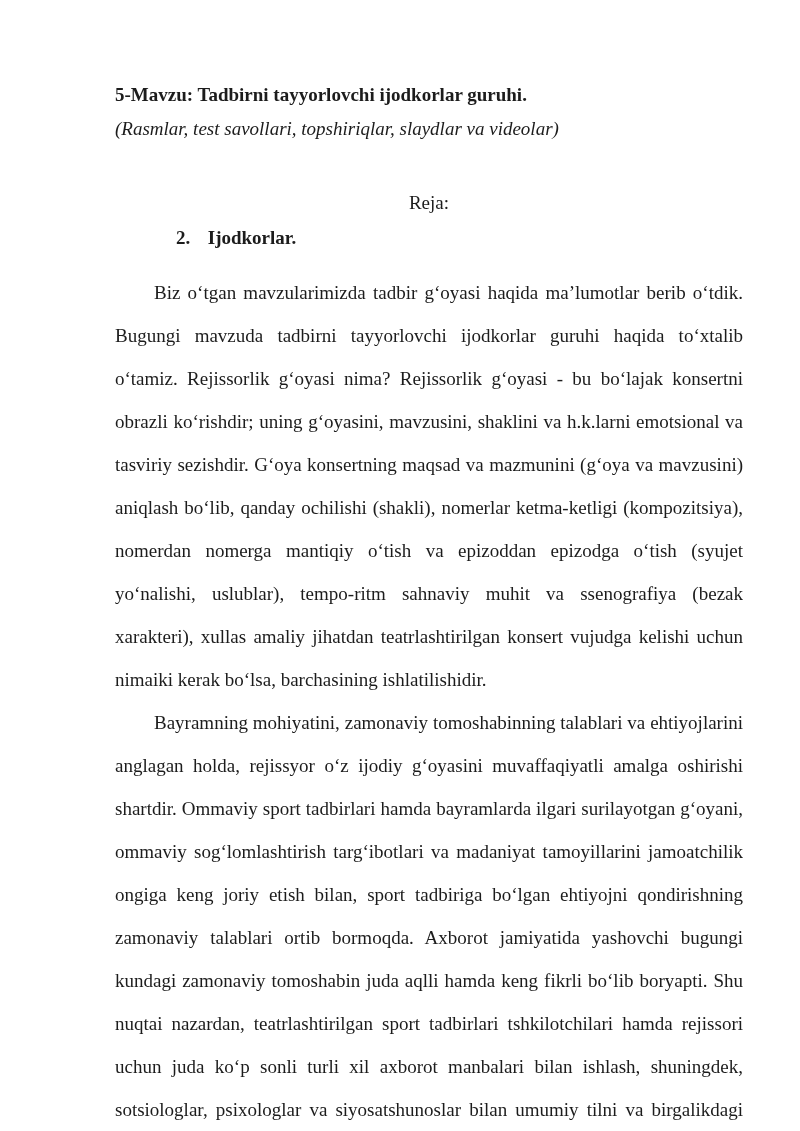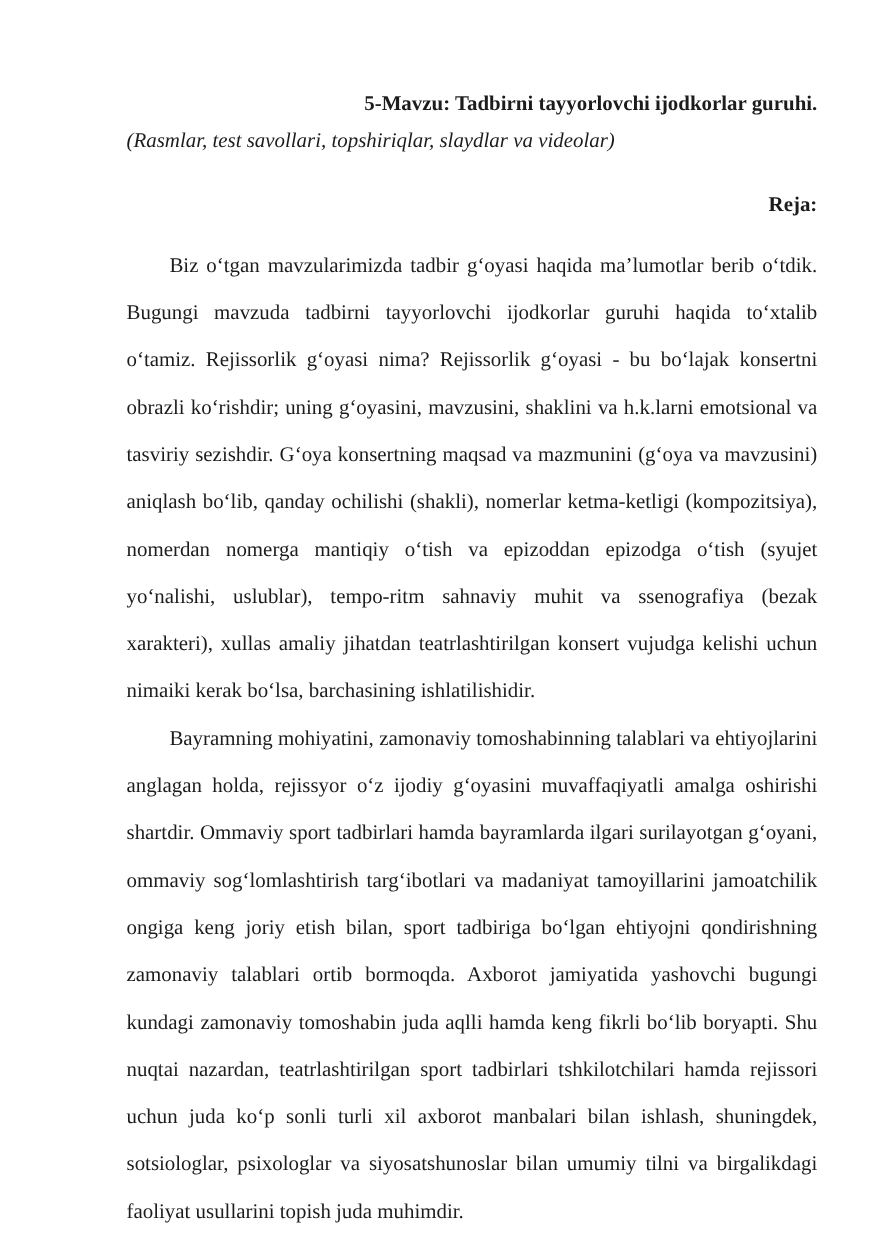--- a/index.html
+++ b/index.html
@@ -15,35 +15,35 @@
     color: #1c1c1c;
     font-family: "Liberation Serif", "DejaVu Serif", serif;
     box-sizing: border-box;
     padding: 78px 57px 0 115px;
     overflow: hidden;
   }
   .title {
     margin: 0;
     font-size: 19px;
     font-weight: 700;
-    text-align: right;
+    text-align: left;
     line-height: 34px;
   }
   .subtitle {
     margin: 0;
     font-size: 19px;
     font-style: italic;
     font-weight: 400;
     line-height: 34px;
   }
   .plan-heading {
-    margin: 24px 0 0 0;
+    margin: 40px 0 0 0;
     font-size: 19px;
-    font-weight: 700;
-    text-align: right;
+    font-weight: 400;
+    text-align: center;
     line-height: 34px;
   }
   .plan-list {
     list-style: none;
     margin: 0;
     padding: 0 0 0 61px;
     font-size: 19px;
     font-weight: 700;
   }
   .plan-item {
@@ -69,20 +69,24 @@
 
 <div class="page">
 
   <h1 class="title">5-Mavzu: Tadbirni tayyorlovchi ijodkorlar guruhi.</h1>
 
   <p class="subtitle">(Rasmlar, test savollari, topshiriqlar, slaydlar va videolar)</p>
 
   <h2 class="plan-heading">Reja:</h2>
 
   <ol class="plan-list">
+    <li class="plan-item">
+      <span class="plan-number">2.</span>
+      <span class="plan-text">Ijodkorlar.</span>
+    </li>
   </ol>
 
   <div class="body-text">
     <p>Biz o‘tgan mavzularimizda tadbir g‘oyasi haqida ma’lumotlar berib o‘tdik. Bugungi mavzuda tadbirni tayyorlovchi ijodkorlar guruhi haqida to‘xtalib o‘tamiz. Rejissorlik g‘oyasi nima? Rejissorlik g‘oyasi - bu bo‘lajak konsertni obrazli ko‘rishdir; uning g‘oyasini, mavzusini, shaklini va h.k.larni emotsional va tasviriy sezishdir. G‘oya konsertning maqsad va mazmunini (g‘oya va mavzusini) aniqlash bo‘lib, qanday ochilishi (shakli), nomerlar ketma-ketligi (kompozitsiya), nomerdan nomerga mantiqiy o‘tish va epizoddan epizodga o‘tish (syujet yo‘nalishi, uslublar), tempo-ritm sahnaviy muhit va ssenografiya (bezak xarakteri), xullas amaliy jihatdan teatrlashtirilgan konsert vujudga kelishi uchun nimaiki kerak bo‘lsa, barchasining ishlatilishidir.</p>
     <p>Bayramning mohiyatini, zamonaviy tomoshabinning talablari va ehtiyojlarini anglagan holda, rejissyor o‘z ijodiy g‘oyasini muvaffaqiyatli amalga oshirishi shartdir. Ommaviy sport tadbirlari hamda bayramlarda ilgari surilayotgan g‘oyani, ommaviy sog‘lomlashtirish targ‘ibotlari va madaniyat tamoyillarini jamoatchilik ongiga keng joriy etish bilan, sport tadbiriga bo‘lgan ehtiyojni qondirishning zamonaviy talablari ortib bormoqda. Axborot jamiyatida yashovchi bugungi kundagi zamonaviy tomoshabin juda aqlli hamda keng fikrli bo‘lib boryapti. Shu nuqtai nazardan, teatrlashtirilgan sport tadbirlari tshkilotchilari hamda rejissori uchun juda ko‘p sonli turli xil axborot manbalari bilan ishlash, shuningdek, sotsiologlar, psixologlar va siyosatshunoslar bilan umumiy tilni va birgalikdagi faoliyat usullarini topish juda muhimdir.</p>
   </div>
 
 </div>
 
 </body></html>

